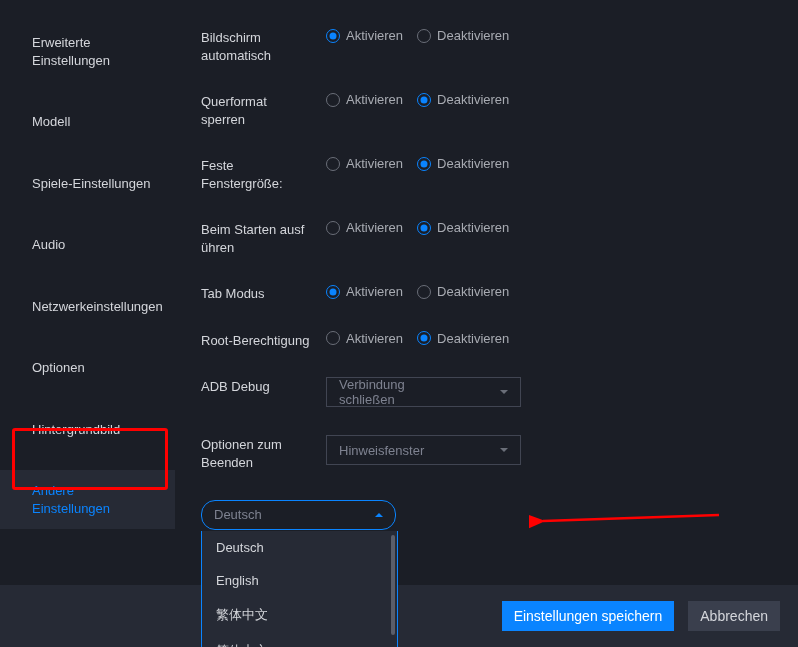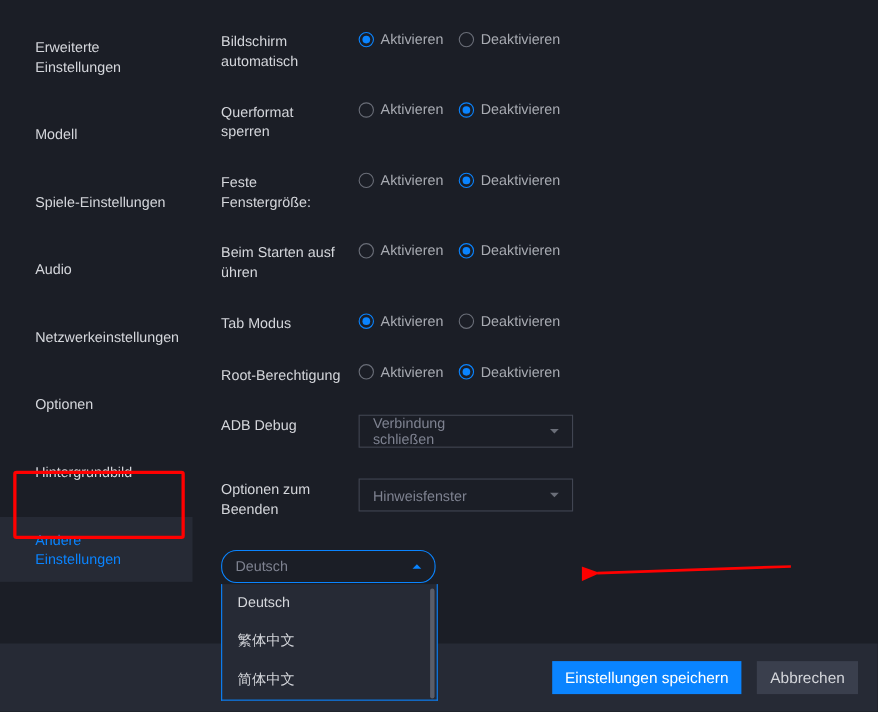--- a/index.html
+++ b/index.html
@@ -320,20 +320,21 @@
         <span class="chevron chevron-down"></span>
       </div>
     </div>
 
     <div class="setting-row">
       <div class="select-box open">
         <span>Deutsch</span>
         <span class="chevron chevron-up"></span>
         <div class="dropdown-list">
           <div class="dropdown-item">Deutsch</div>
+          <div class="dropdown-item">English</div>
           <div class="dropdown-item">繁体中文</div>
           <div class="dropdown-item">简体中文</div>
           <div class="dropdown-scrollbar"></div>
         </div>
       </div>
     </div>
 
   </div>
 </div>
 

